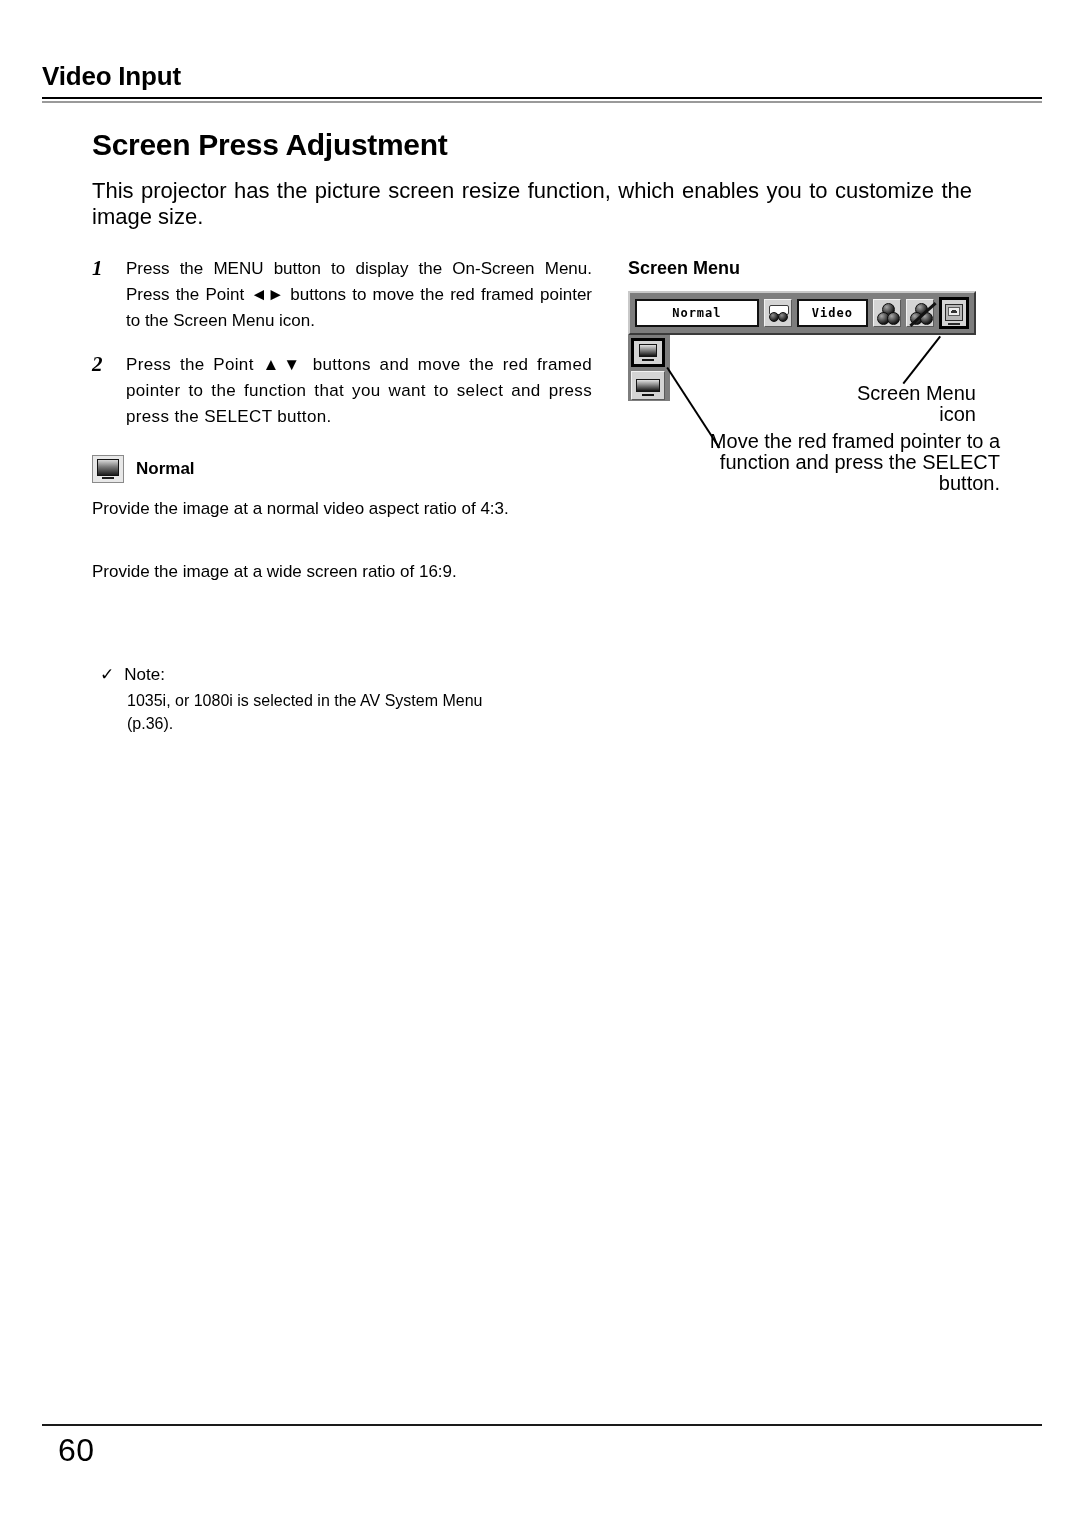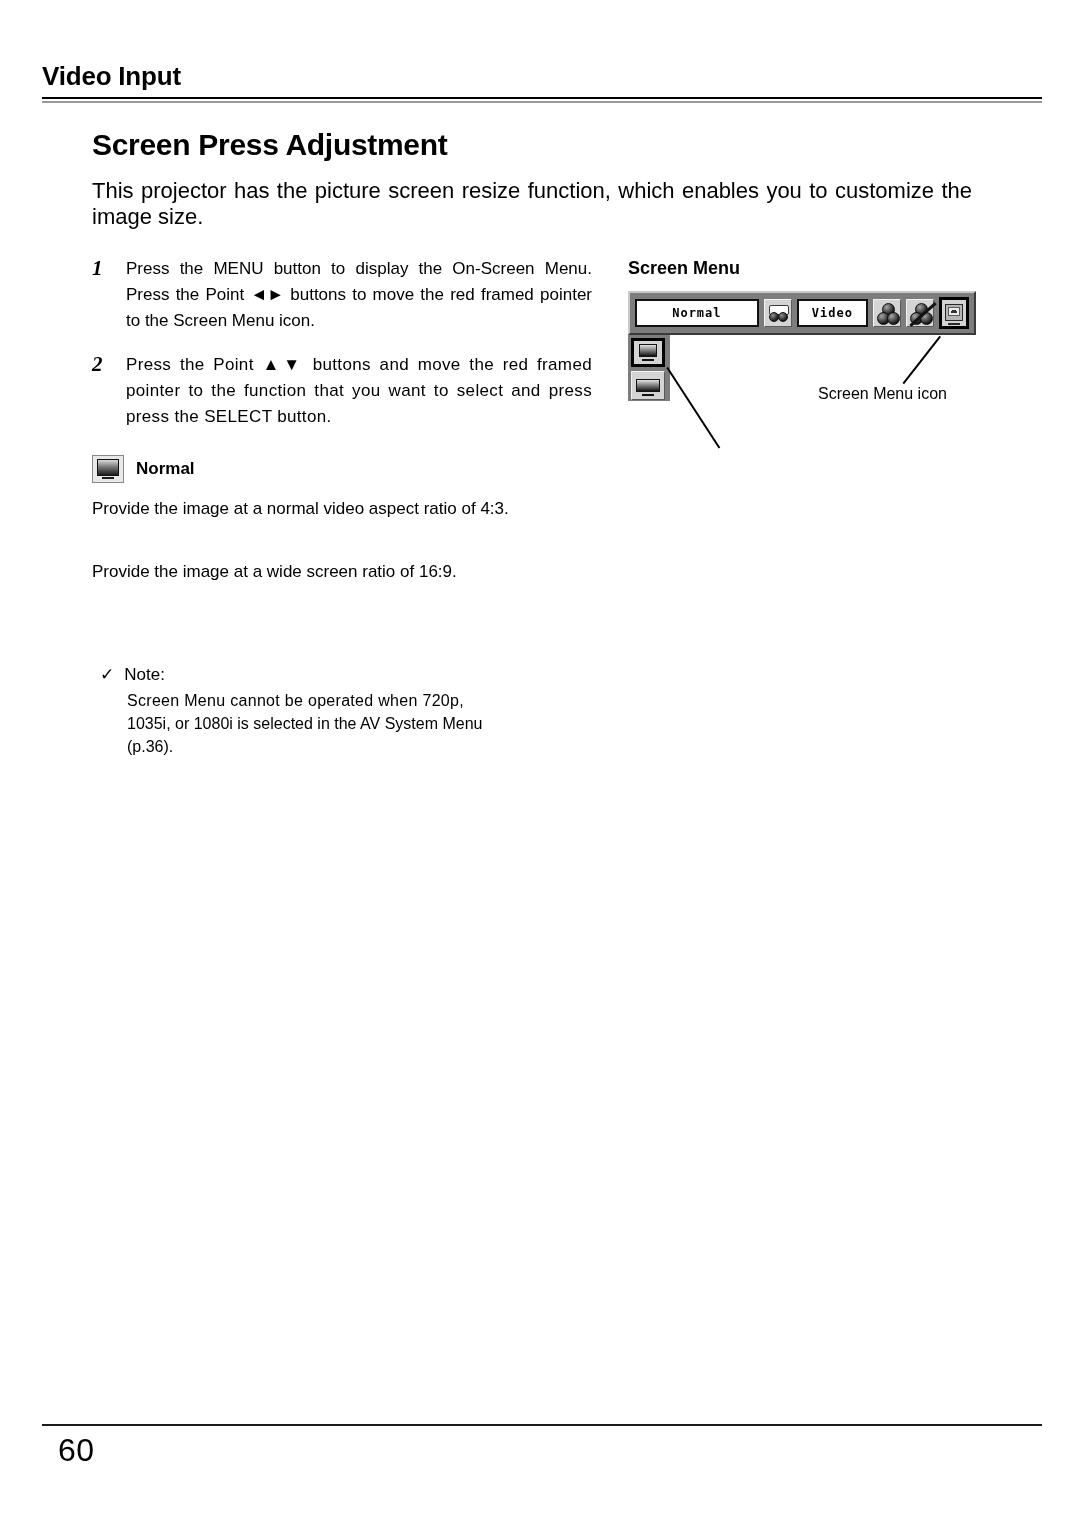--- a/index.html
+++ b/index.html
@@ -345,22 +345,23 @@
   .sub-item.normal .sub-screen { left: 5px; top: 3px; right: 5px; bottom: 7px; }
   .sub-item.wide   .sub-screen { left: 4px; top: 7px; right: 4px; bottom: 7px; }
   .sub-item .sub-foot {
     position: absolute; bottom: 3px; left: 50%; transform: translateX(-50%);
     width: 12px; height: 2px; background: #111111;
   }
 
   
   .callout {
     position: absolute;
-    font-size: 16px;
+    font-size: 20px;
     line-height: 21px;
+    text-align: right;
   }
   .callout-icon  { left: 190px; top: 92px; }
   .callout-move  { left: 72px;  top: 140px; width: 300px; }
 
   .leader {
     position: absolute;
     background: #000000;
     height: 2px;
     transform-origin: 0 0;
   }
@@ -422,21 +423,20 @@
 <div class="func-section" style="top:546px">
   <div class="func-desc">Provide the image at a wide screen ratio of 16:9.</div>
 </div>
 
 <div class="note-block">
   <div class="note-title-row">
     <span class="note-check">✓</span>
     <span class="note-title">Note:</span>
   </div>
   <div class="note-body">
-    <div>Screen Menu cannot be operated when 720p,</div>
     <div class="tight">1035i, or 1080i is selected in the AV System Menu</div>
     <div class="tight">(p.36).</div>
   </div>
 </div>
 
 <div class="figure">
   <div class="figure-title">Screen Menu</div>
 
   <div class="osd">
 
@@ -486,18 +486,23 @@
       <div class="sub-item wide">
         <span class="sub-screen"></span>
         <span class="sub-foot"></span>
       </div>
     </div>
 
     <span class="leader leader-a"></span>
     <span class="leader leader-b"></span>
 
     <div class="callout callout-icon">Screen Menu icon</div>
+    <div class="callout callout-move">
+      <div>Move the red framed pointer to a</div>
+      <div>function and press the SELECT</div>
+      <div>button.</div>
+    </div>
 
   </div>
 </div>
 
 <div class="footer-rule"></div>
 <div class="page-number">60</div>
 
 </body></html>

